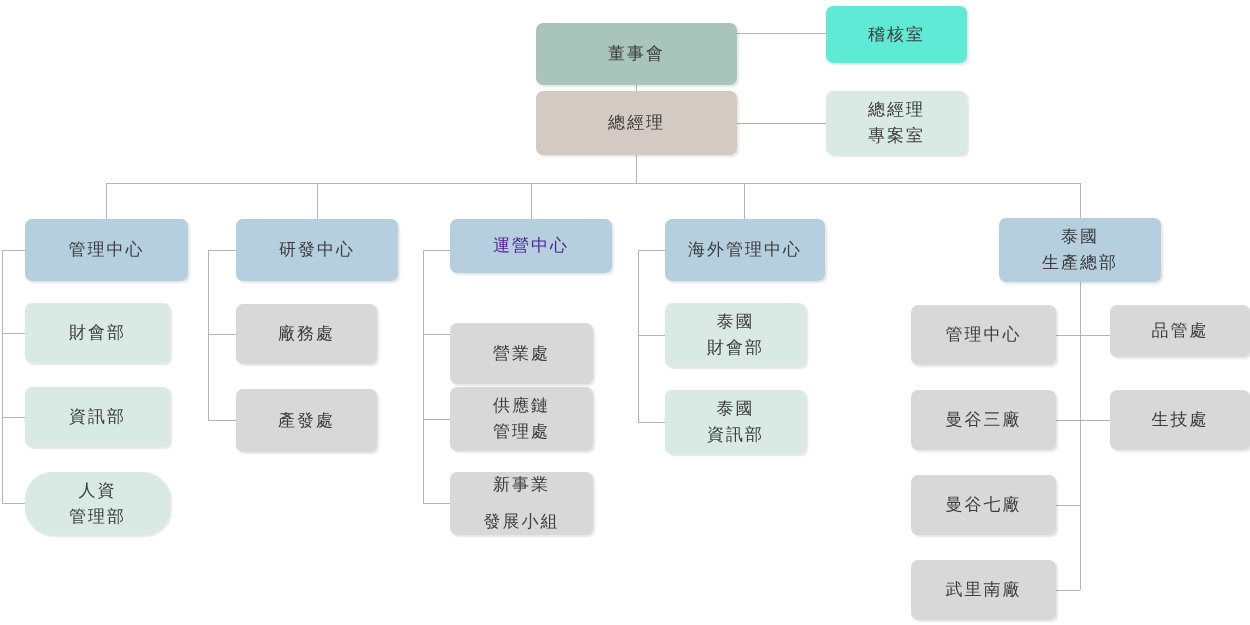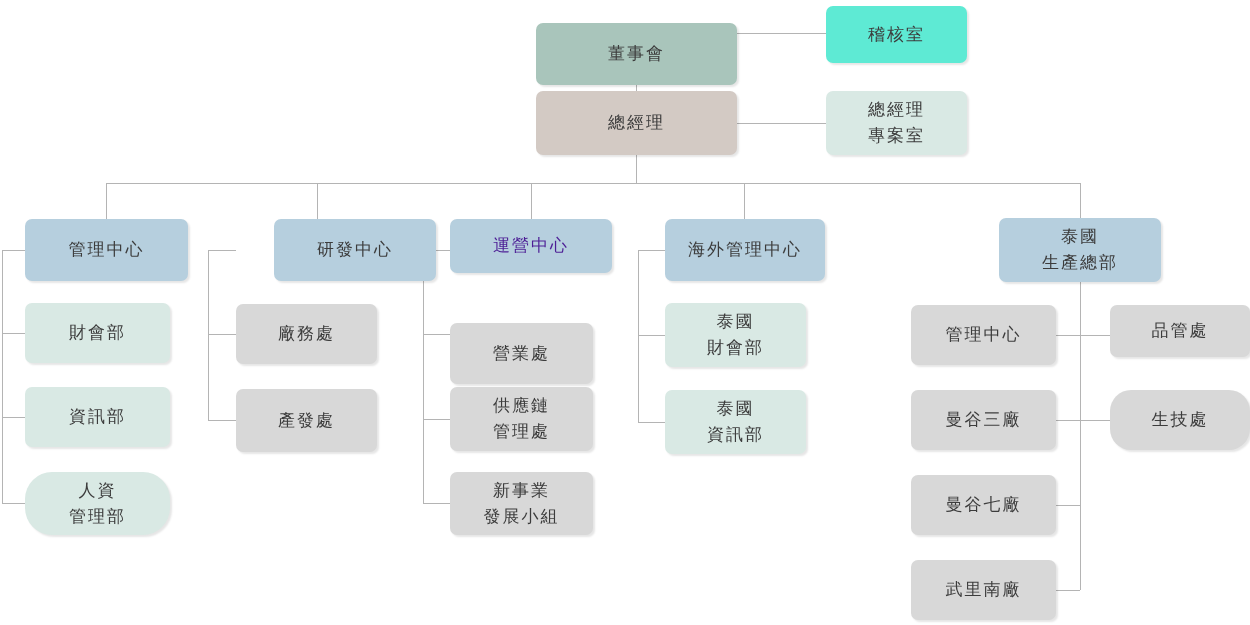--- a/index.html
+++ b/index.html
@@ -91,21 +91,21 @@
       <div class="node" style="left: 536px; top: 91px; width: 201px; height: 64px; background: rgb(211, 202, 196); color: rgb(60, 60, 60);">
         <div class="node-line">總經理</div>
       </div>
       <div class="node" style="left: 826px; top: 91px; width: 141px; height: 64px; background: rgb(217, 233, 228); color: rgb(60, 60, 60);">
         <div class="node-line">總經理</div>
         <div class="node-line">專案室</div>
       </div>
       <div class="node" style="left: 25px; top: 219px; width: 163px; height: 62px; background: rgb(182, 207, 222); color: rgb(60, 60, 60);">
         <div class="node-line">管理中心</div>
       </div>
-      <div class="node" style="left: 236px; top: 219px; width: 162px; height: 62px; background: rgb(182, 207, 222); color: rgb(60, 60, 60); margin-left: 38px;">
+      <div class="node" style="left: 236px; top: 219px; width: 162px; height: 62px; background: rgb(182, 207, 222); color: rgb(60, 60, 60);">
         <div class="node-line">研發中心</div>
       </div>
       <div class="node" style="left: 450px; top: 219px; width: 162px; height: 54px; background: rgb(182, 207, 222); color: #4c1d95;">
         <div class="node-line">運營中心</div>
       </div>
       <div class="node" style="left: 665px; top: 219px; width: 160px; height: 62px; background: rgb(182, 207, 222); color: rgb(60, 60, 60);">
         <div class="node-line">海外管理中心</div>
       </div>
       <div class="node" style="left: 999px; top: 218px; width: 162px; height: 64px; background: rgb(182, 207, 222); color: rgb(60, 60, 60);">
         <div class="node-line">泰國</div>
@@ -127,42 +127,42 @@
       <div class="node" style="left: 236px; top: 389px; width: 141px; height: 63px; background: rgb(216, 216, 216); color: rgb(60, 60, 60);">
         <div class="node-line">產發處</div>
       </div>
       <div class="node" style="left: 450px; top: 304px; width: 143px; height: 61px; background: rgb(216, 216, 216); color: rgb(60, 60, 60); margin-top: 19px;">
         <div class="node-line">營業處</div>
       </div>
       <div class="node" style="left: 450px; top: 387px; width: 143px; height: 64px; background: rgb(216, 216, 216); color: rgb(60, 60, 60);">
         <div class="node-line">供應鏈</div>
         <div class="node-line">管理處</div>
       </div>
-      <div class="node" style="left: 450px; top: 472px; width: 143px; height: 63px; background: rgb(216, 216, 216); color: rgb(60, 60, 60);">
+      <div class="node" style="left: 450px; top: 472px; width: 143px; height: 63px; background: rgb(216, 216, 216); color: rgb(60, 60, 60); justify-content: space-between;">
         <div class="node-line">新事業</div>
         <div class="node-line">發展小組</div>
       </div>
       <div class="node" style="left: 665px; top: 303px; width: 141px; height: 64px; background: rgb(217, 233, 228); color: rgb(60, 60, 60);">
         <div class="node-line">泰國</div>
         <div class="node-line">財會部</div>
       </div>
       <div class="node" style="left: 665px; top: 390px; width: 141px; height: 64px; background: rgb(217, 233, 228); color: rgb(60, 60, 60);">
         <div class="node-line">泰國</div>
         <div class="node-line">資訊部</div>
       </div>
       <div class="node" style="left: 911px; top: 305px; width: 145px; height: 60px; background: rgb(216, 216, 216); color: rgb(60, 60, 60);">
         <div class="node-line">管理中心</div>
       </div>
       <div class="node" style="left: 1110px; top: 305px; width: 140px; height: 52px; background: rgb(216, 216, 216); color: rgb(60, 60, 60);">
         <div class="node-line">品管處</div>
       </div>
       <div class="node" style="left: 911px; top: 390px; width: 145px; height: 60px; background: rgb(216, 216, 216); color: rgb(60, 60, 60);">
         <div class="node-line">曼谷三廠</div>
       </div>
-      <div class="node" style="left: 1110px; top: 390px; width: 140px; height: 60px; background: rgb(216, 216, 216); color: rgb(60, 60, 60); border-radius: 21px;">
+      <div class="node" style="left: 1110px; top: 390px; width: 140px; height: 60px; background: rgb(216, 216, 216); color: rgb(60, 60, 60);">
         <div class="node-line">生技處</div>
       </div>
       <div class="node" style="left: 911px; top: 475px; width: 145px; height: 60px; background: rgb(216, 216, 216); color: rgb(60, 60, 60);">
         <div class="node-line">曼谷七廠</div>
       </div>
       <div class="node" style="left: 911px; top: 560px; width: 145px; height: 60px; background: rgb(216, 216, 216); color: rgb(60, 60, 60);">
         <div class="node-line">武里南廠</div>
       </div>
     </div>
 </div>

